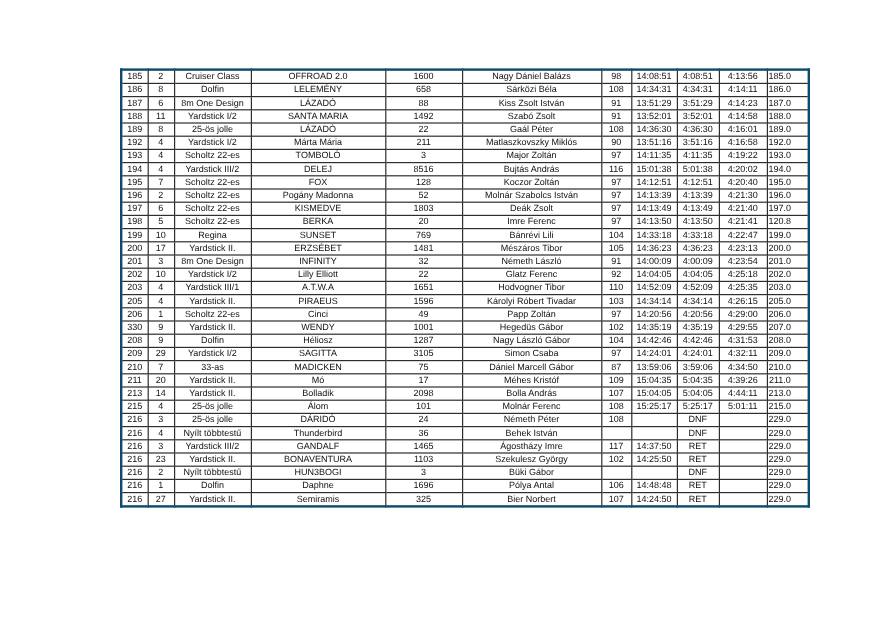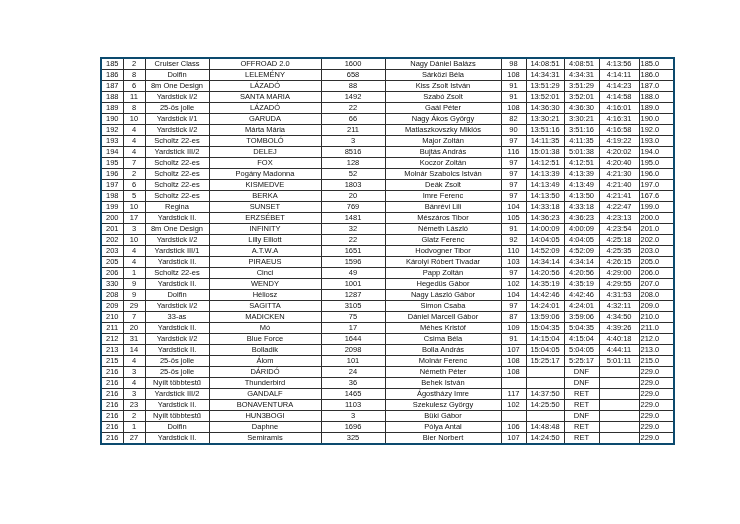--- a/index.html
+++ b/index.html
@@ -125,33 +125,20 @@
         <td class="c3">LÁZADÓ</td>
         <td class="c4">22</td>
         <td class="c5"><span class="skipper-link">Gaál Péter</span></td>
         <td class="c6">108</td>
         <td class="c7">14:36:30</td>
         <td class="c8">4:36:30</td>
         <td class="c9">4:16:01</td>
         <td class="c10">189.0</td>
       </tr>
       <tr>
-        <td class="c0">190</td>
-        <td class="c1">10</td>
-        <td class="c2">Yardstick I/1</td>
-        <td class="c3">GARUDA</td>
-        <td class="c4">66</td>
-        <td class="c5"><span class="skipper-link">Nagy Ákos György</span></td>
-        <td class="c6">82</td>
-        <td class="c7">13:30:21</td>
-        <td class="c8">3:30:21</td>
-        <td class="c9">4:16:31</td>
-        <td class="c10">190.0</td>
-      </tr>
-      <tr>
         <td class="c0">192</td>
         <td class="c1">4</td>
         <td class="c2">Yardstick I/2</td>
         <td class="c3">Márta Mária</td>
         <td class="c4">211</td>
         <td class="c5"><span class="skipper-link">Matlaszkovszky Miklós</span></td>
         <td class="c6">90</td>
         <td class="c7">13:51:16</td>
         <td class="c8">3:51:16</td>
         <td class="c9">4:16:58</td>
@@ -226,21 +213,21 @@
         <td class="c0">198</td>
         <td class="c1">5</td>
         <td class="c2">Scholtz 22-es</td>
         <td class="c3">BERKA</td>
         <td class="c4">20</td>
         <td class="c5"><span class="skipper-link">Imre Ferenc</span></td>
         <td class="c6">97</td>
         <td class="c7">14:13:50</td>
         <td class="c8">4:13:50</td>
         <td class="c9">4:21:41</td>
-        <td class="c10">167.6</td>
+        <td class="c10">120.8</td>
       </tr>
       <tr>
         <td class="c0">199</td>
         <td class="c1">10</td>
         <td class="c2">Regina</td>
         <td class="c3">SUNSET</td>
         <td class="c4">769</td>
         <td class="c5"><span class="skipper-link">Bánrévi Lili</span></td>
         <td class="c6">104</td>
         <td class="c7">14:33:18</td>
@@ -385,33 +372,20 @@
         <td class="c3">Mó</td>
         <td class="c4">17</td>
         <td class="c5"><span class="skipper-link">Méhes Kristóf</span></td>
         <td class="c6">109</td>
         <td class="c7">15:04:35</td>
         <td class="c8">5:04:35</td>
         <td class="c9">4:39:26</td>
         <td class="c10">211.0</td>
       </tr>
       <tr>
-        <td class="c0">212</td>
-        <td class="c1">31</td>
-        <td class="c2">Yardstick I/2</td>
-        <td class="c3">Blue Force</td>
-        <td class="c4">1644</td>
-        <td class="c5"><span class="skipper-link">Csima Béla</span></td>
-        <td class="c6">91</td>
-        <td class="c7">14:15:04</td>
-        <td class="c8">4:15:04</td>
-        <td class="c9">4:40:18</td>
-        <td class="c10">212.0</td>
-      </tr>
-      <tr>
         <td class="c0">213</td>
         <td class="c1">14</td>
         <td class="c2">Yardstick II.</td>
         <td class="c3">Bolladik</td>
         <td class="c4">2098</td>
         <td class="c5"><span class="skipper-link">Bolla András</span></td>
         <td class="c6">107</td>
         <td class="c7">15:04:05</td>
         <td class="c8">5:04:05</td>
         <td class="c9">4:44:11</td>

